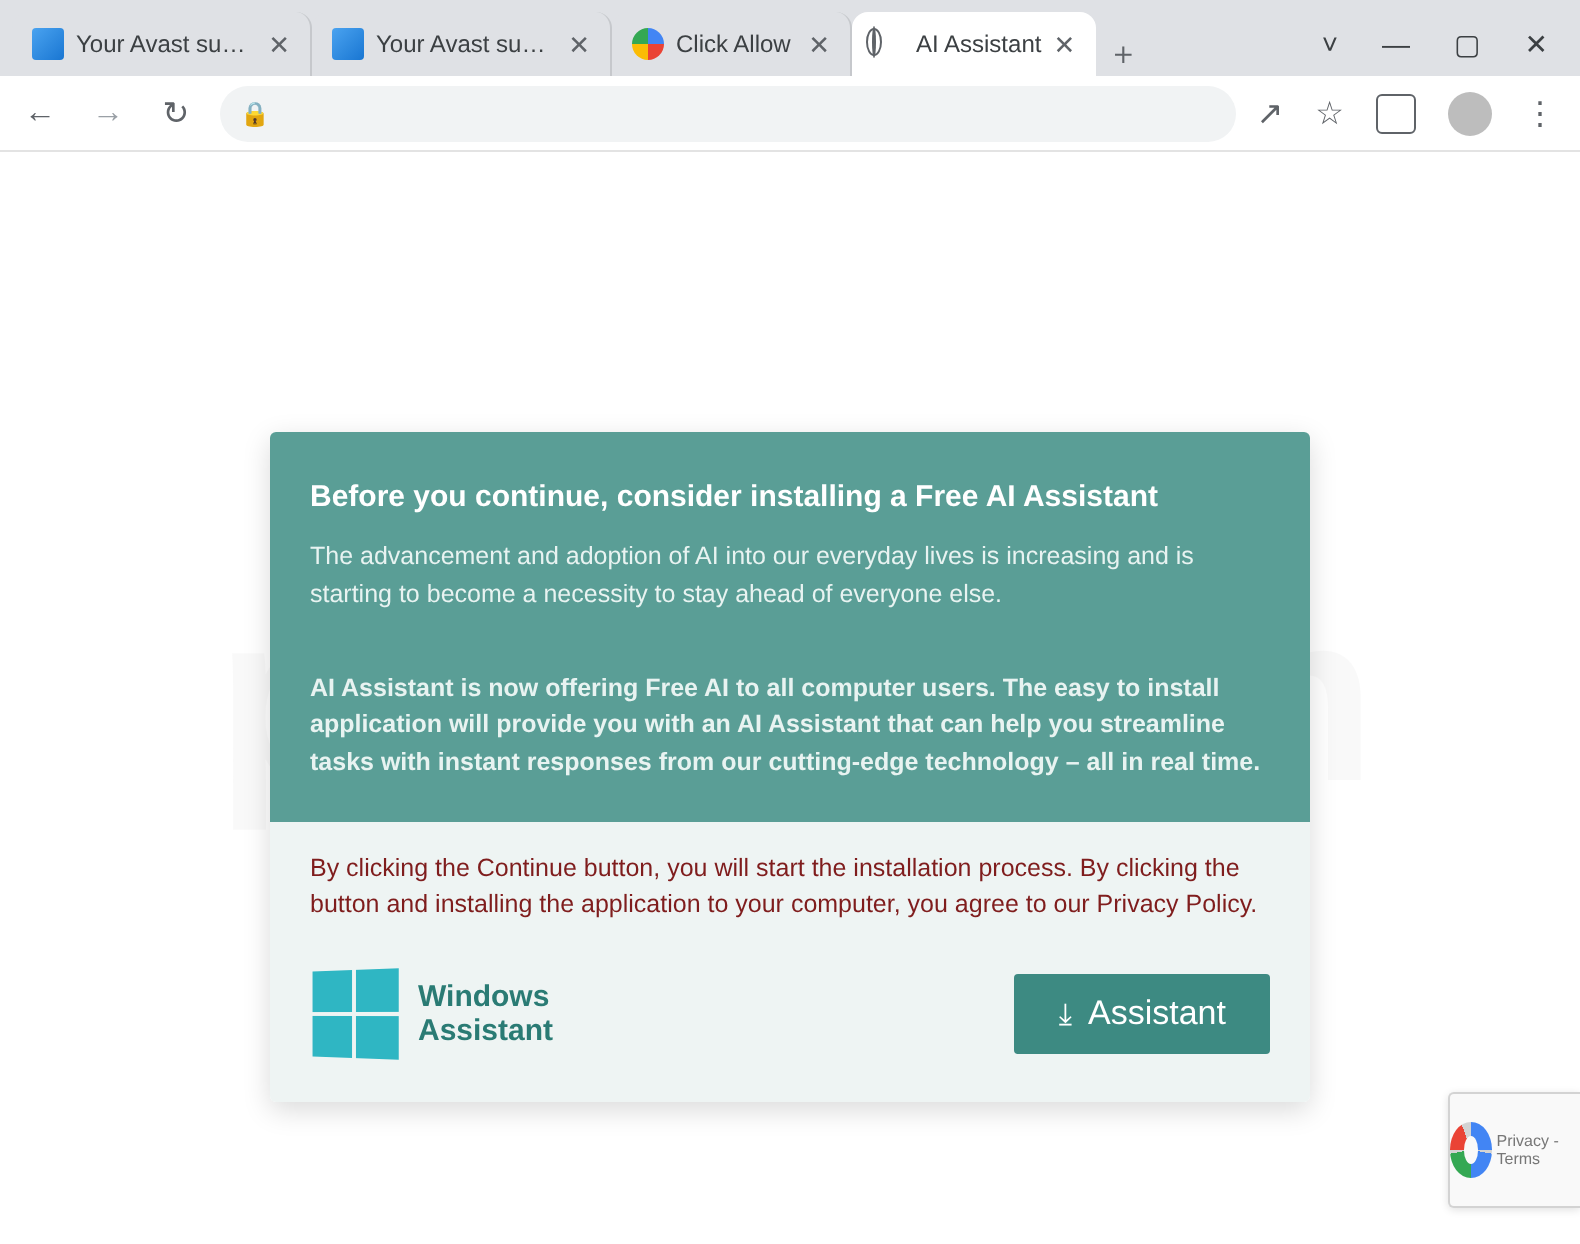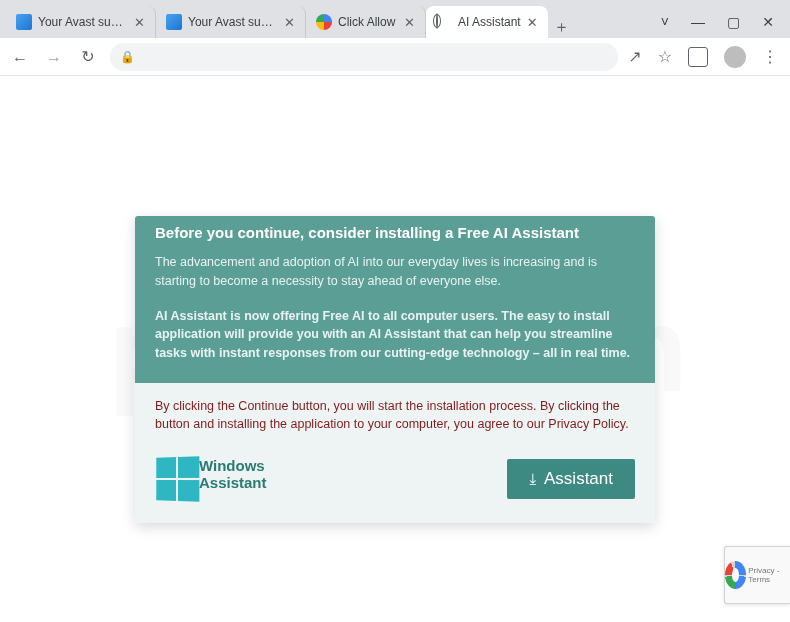--- a/index.html
+++ b/index.html
@@ -42,29 +42,29 @@
   .avatar { width:22px;height:22px;background:#bdbdbd;border-radius:50%;}
 
   
   .page { position:absolute; top:76px; left:0; right:0; bottom:0; background:#fff; }
 
   .card {
     position:absolute; left:50%; transform:translateX(-50%); top:140px;
     width:520px; background:#fff; border-radius:3px; box-shadow:0 4px 14px rgba(0,0,0,.15);
     overflow:hidden;
   }
-  .card-top { background:#5a9e96; color:#fff; padding:8px 20px 20px; }
+  .card-top { background:#5a9e96; color:#fff; padding:24px 20px 20px; }
   .card-top h2 { font-size:15px; font-weight:600; margin-bottom:12px; }
-  .card-top p { font-size:12.5px; line-height:1.5; margin-bottom:16px; color:#e8f3f1;}
+  .card-top p { font-size:12.5px; line-height:1.5; margin-bottom:28px; color:#e8f3f1;}
   .card-top p:last-child { margin-bottom:0;font-weight:bold; }
   .card-mid { background:#eef4f3; padding:14px 20px; }
   .card-mid p { font-size:12.5px; color:#7f1d1d; line-height:1.45; }
   .card-bot { background:#eef4f3; padding:10px 20px 22px; display:flex; align-items:center; justify-content:space-between; }
 
-  .winlogo-wrap { display:flex; }
+  .winlogo-wrap { display:flex; align-items:center; gap:10px; }
   .winlogo { width:44px; height:44px; display:grid; grid-template-columns:1fr 1fr; grid-template-rows:1fr 1fr; gap:2px; transform:perspective(120px) rotateY(-12deg); }
   .winlogo div { background:#2fb6c3; }
   .wintext { color:#2a7b74; font-weight:600; font-size:15px; line-height:1.15; }
 
   .continue-btn {
     background:#3d8a82; color:#fff; border:none; padding:10px 22px;
     font-size:17px; border-radius:2px; display:flex; align-items:center; gap:8px;
     cursor:pointer;
   }
   .dl-icon { font-size:15px; }

